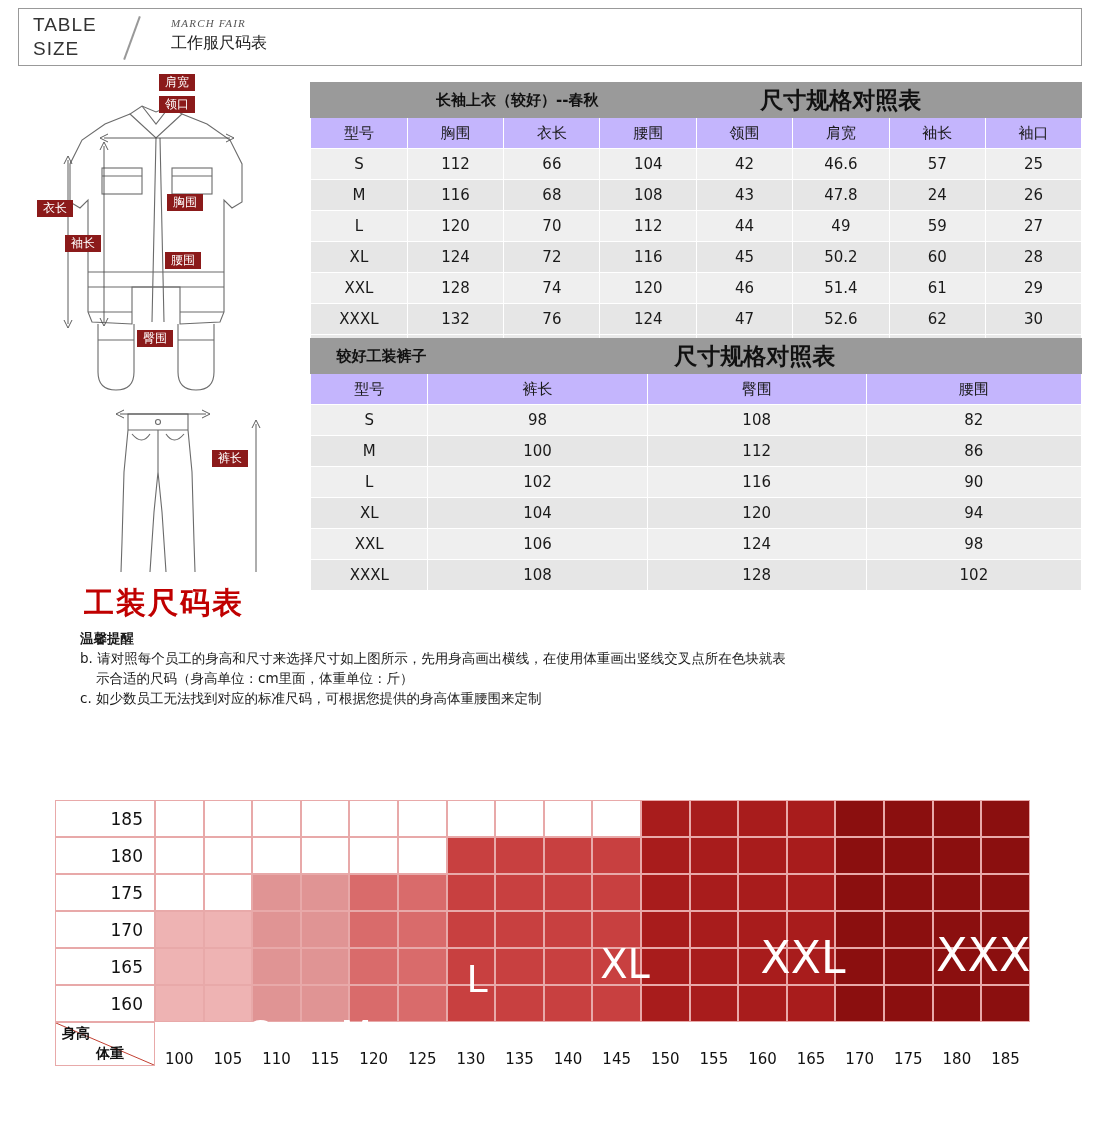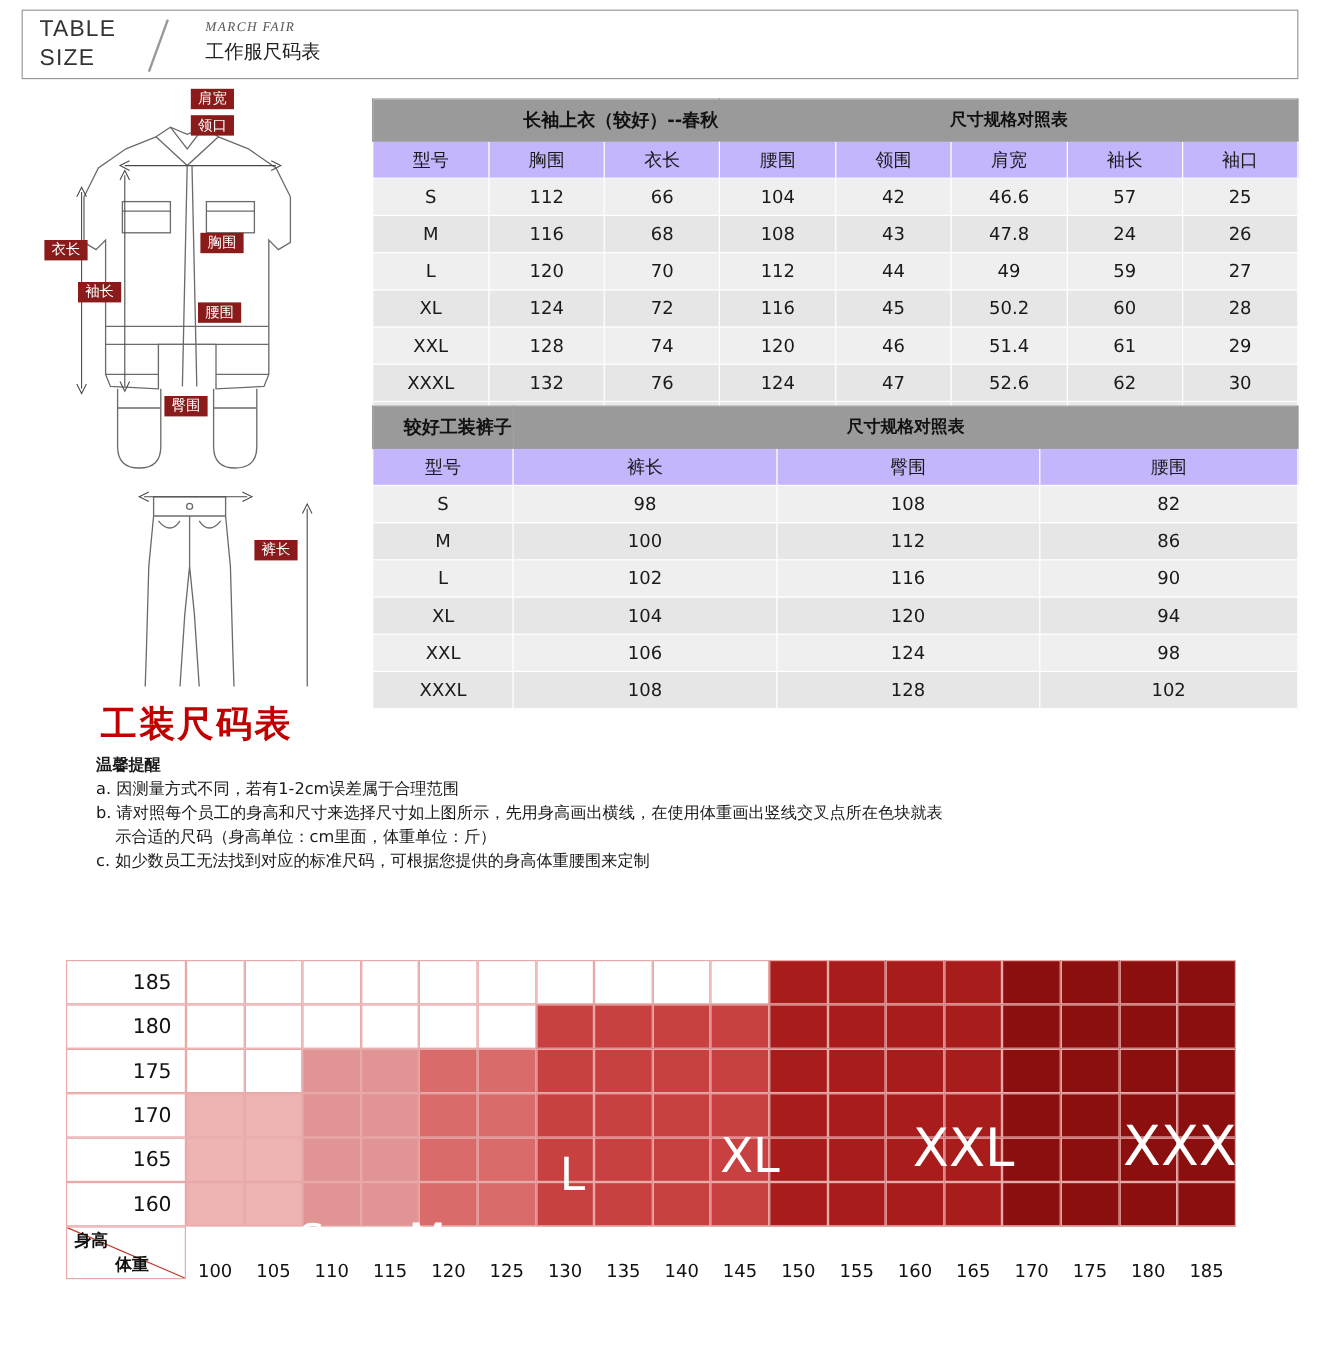--- a/index.html
+++ b/index.html
@@ -93,21 +93,21 @@
     border: 1px solid #ffffff;
     text-align: center;
     font-weight: normal;
     font-size: 15px;
     color: #1a1a1a;
   }
   .tbl .bandhead td {
     background: #9a9a9a;
     color: #111;
     height: 32px;
-    font-size: 14px;
+    font-size: 23px;
     font-weight: bold;
     border-color: #9a9a9a;
   }
   .tbl .bandhead td.left {
     text-align: right;
     padding-left: 10px;
     font-size: 15px;
   }
   .tbl .colhead td {
     background: #c4b5fd;
@@ -432,21 +432,20 @@
       <td>108</td>
       <td>128</td>
       <td>102</td>
     </tr>
   </tbody>
 </table>
 
 <div class="red-title">工装尺码表</div>
 <div class="notes">
   <p class="n-head">温馨提醒</p>
-  <p>a. 因测量方式不同，若有1-2cm误差属于合理范围</p>
   <p>b. 请对照每个员工的身高和尺寸来选择尺寸如上图所示，先用身高画出横线，在使用体重画出竖线交叉点所在色块就表</p>
   <p class="indent">示合适的尺码（身高单位：cm里面，体重单位：斤）</p>
   <p>c. 如少数员工无法找到对应的标准尺码，可根据您提供的身高体重腰围来定制</p>
 </div>
 
 <div class="grid-wrap">
   <div class="corner-box">
     <svg class="corner-diag" viewBox="0 0 100 44" preserveAspectRatio="none">
       <line x1="0" y1="0" x2="100" y2="44" stroke="#c0392b" stroke-width="1"></line>
     </svg>

